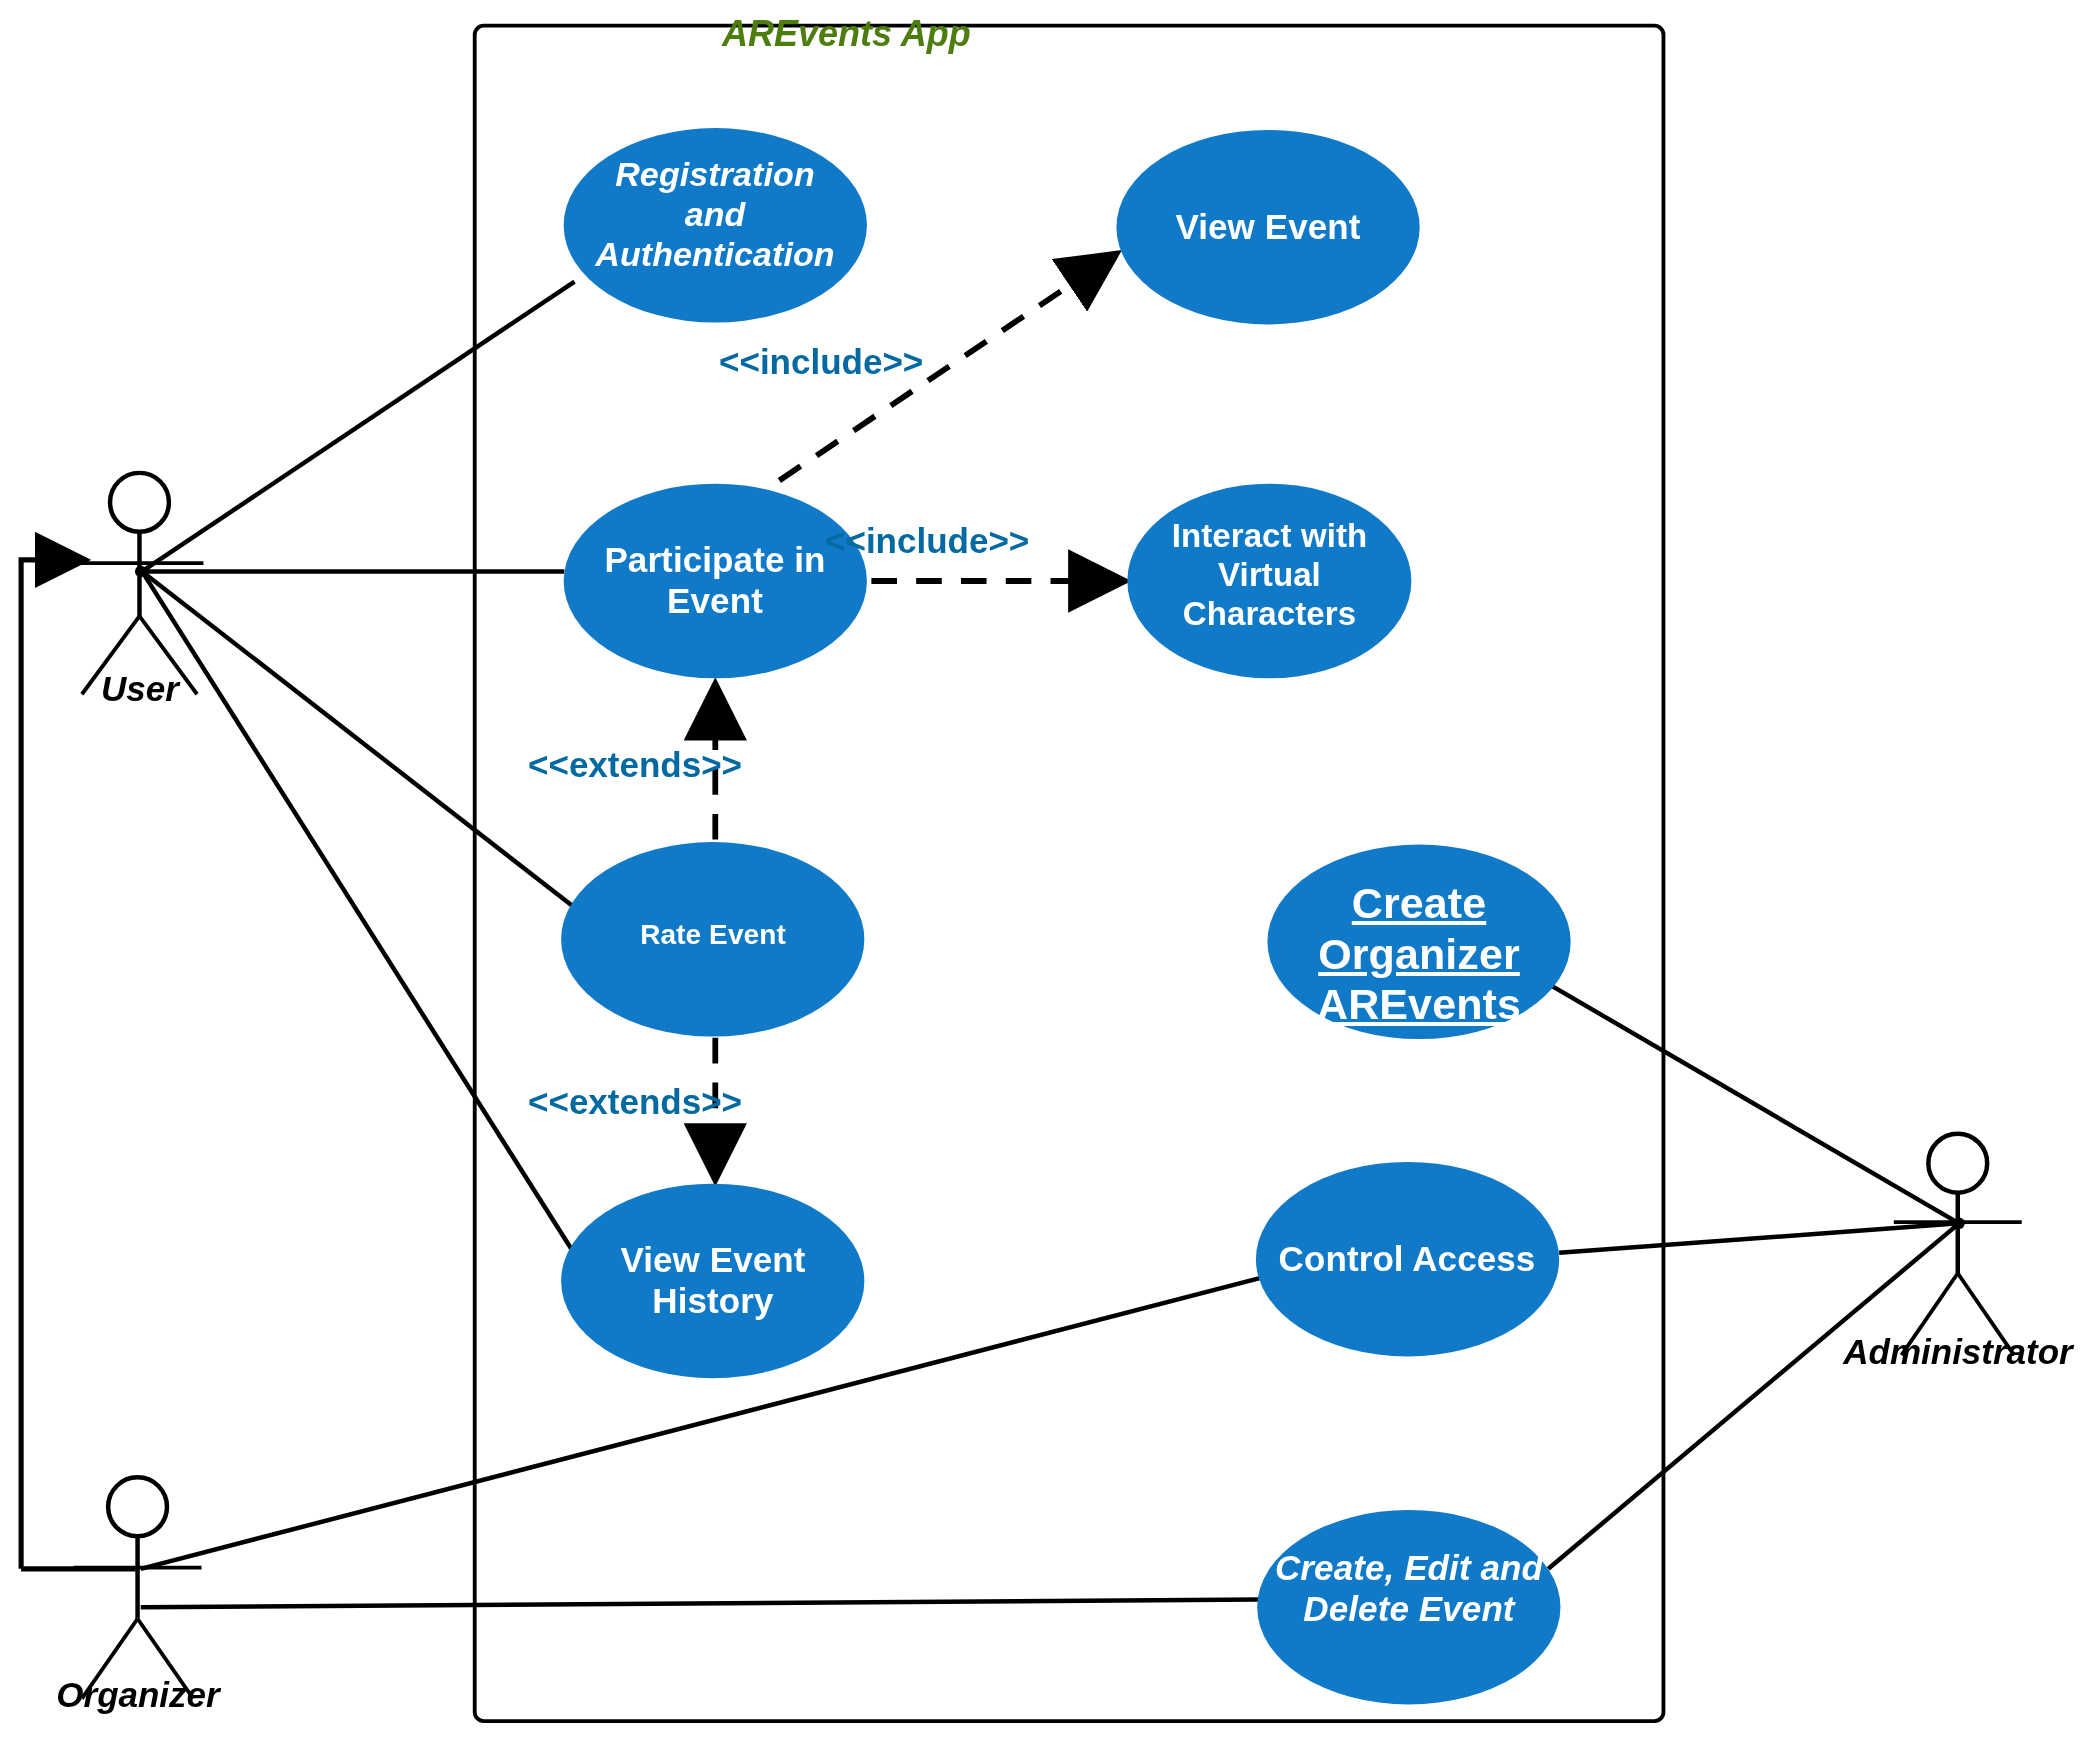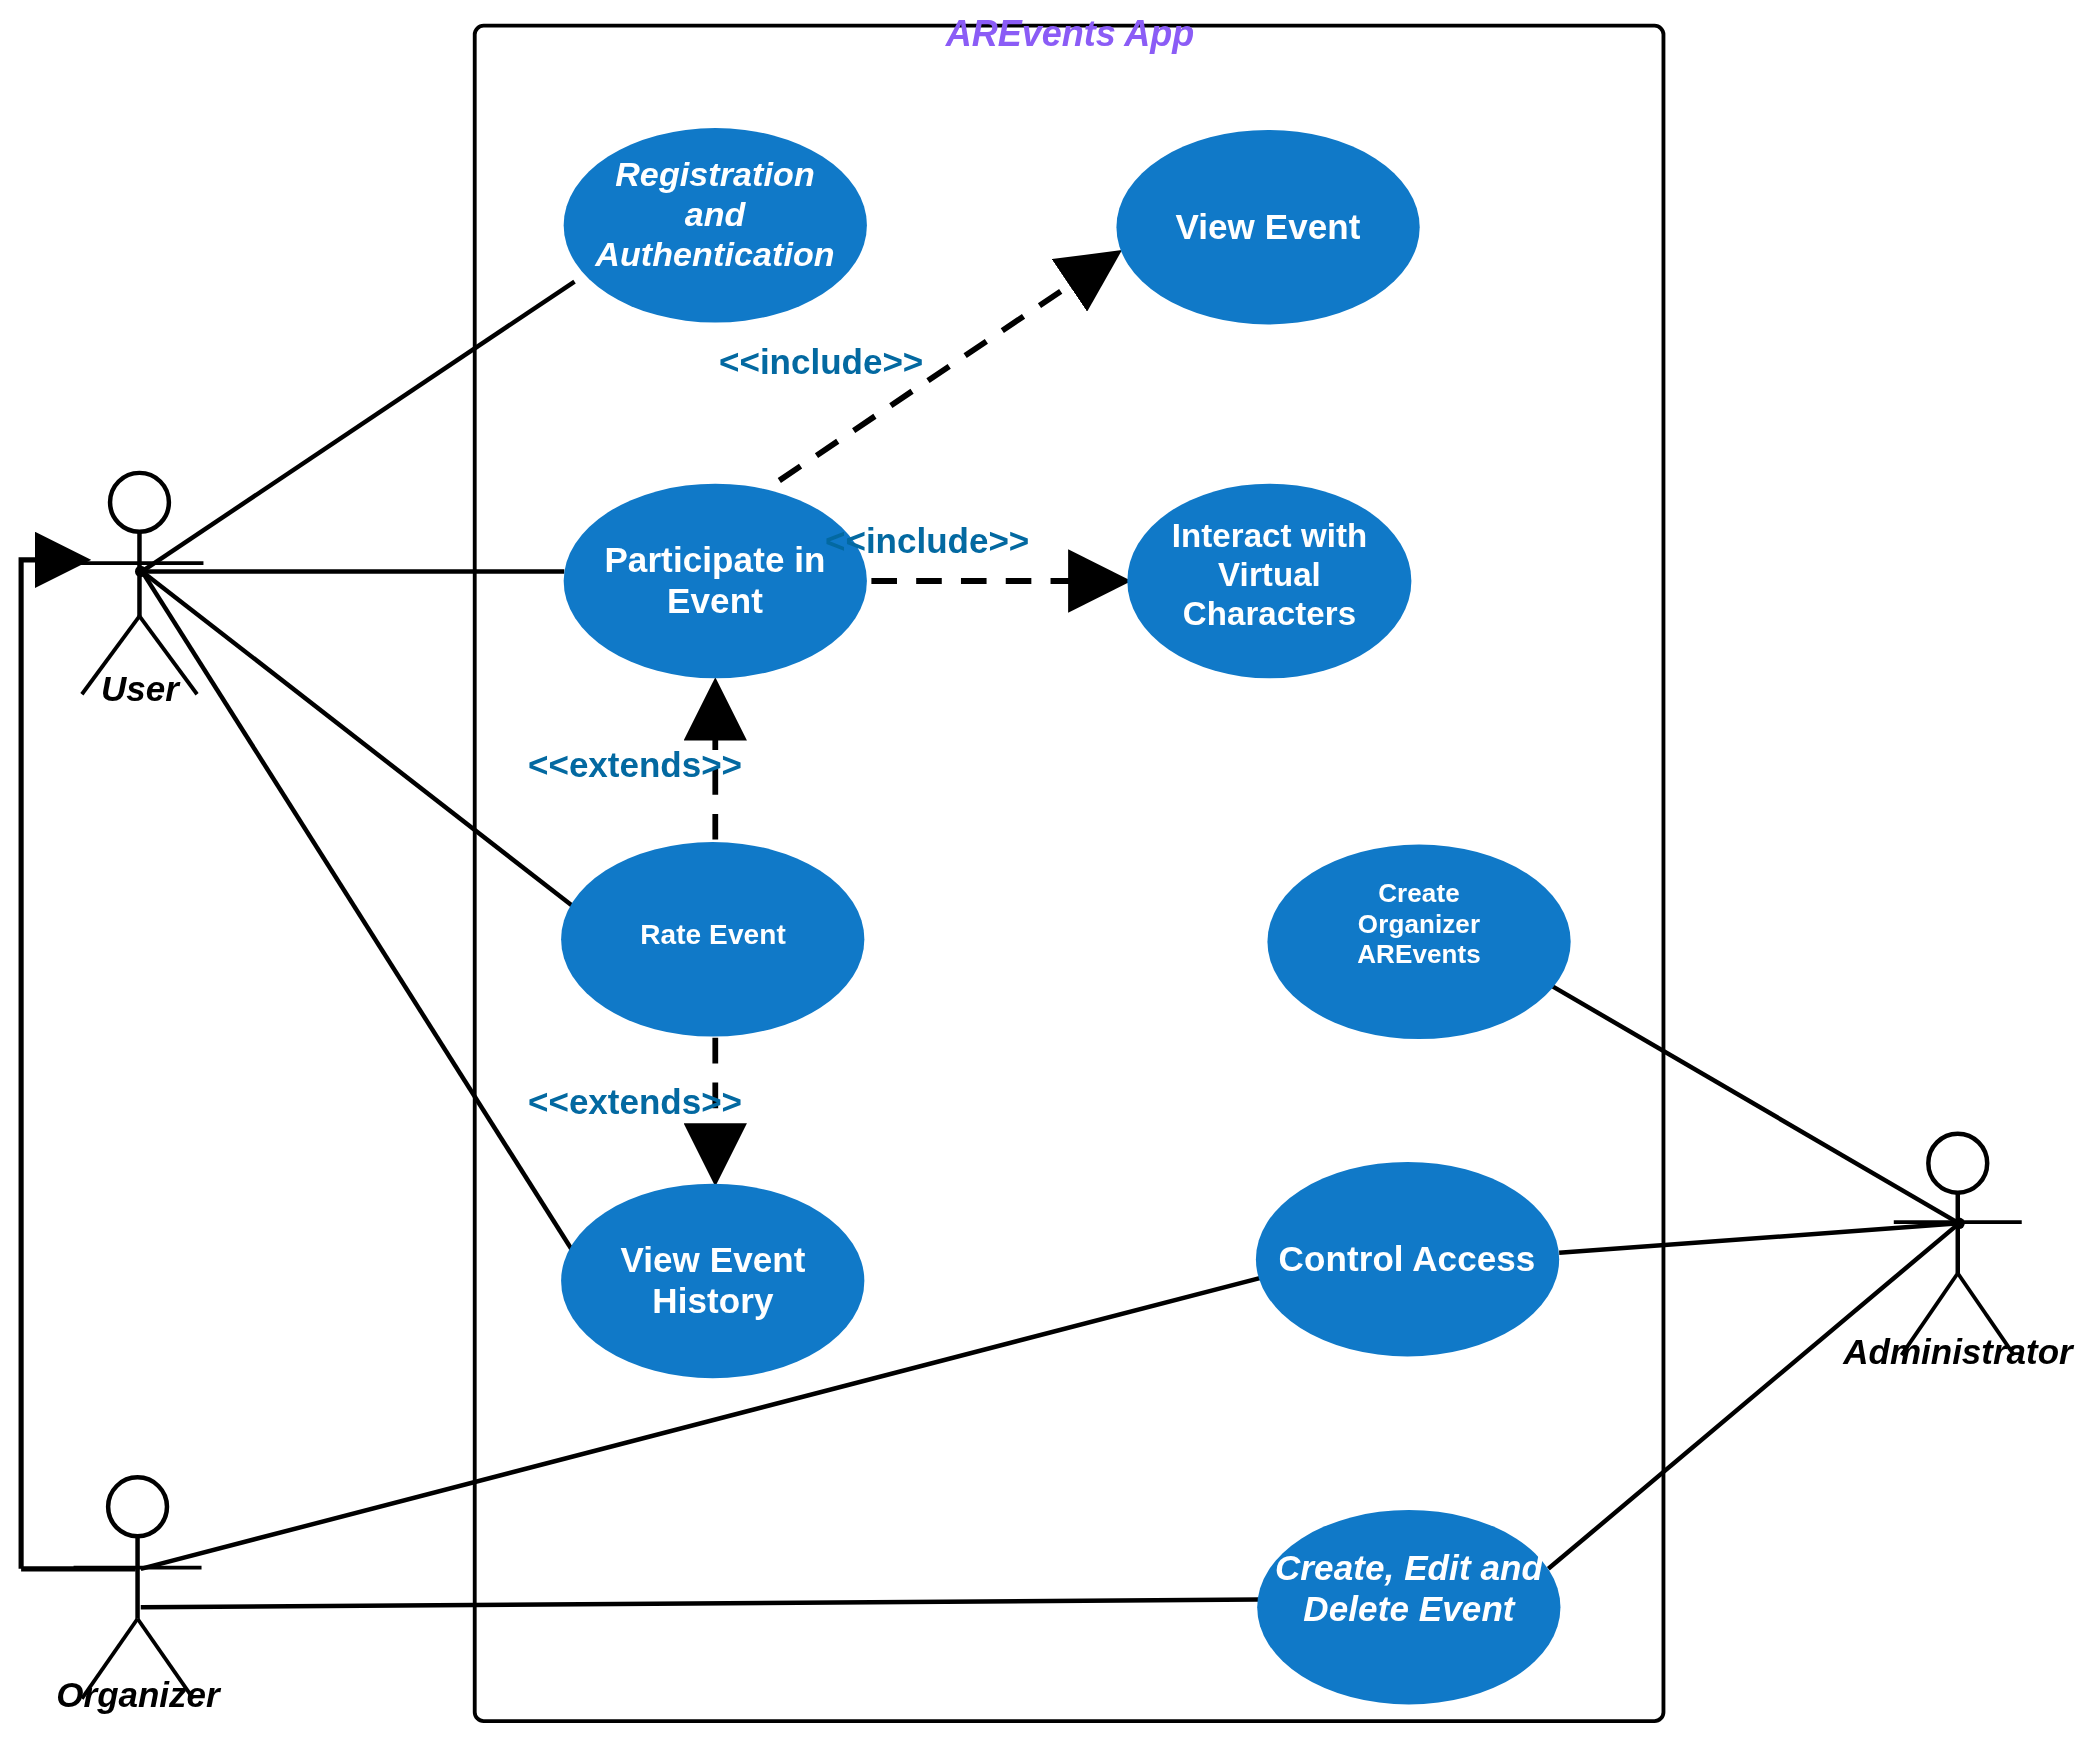--- a/index.html
+++ b/index.html
@@ -4,22 +4,22 @@
 <style>
   html,body{margin:0;padding:0;background:#ffffff;}
   #stage{position:relative;width:2087px;height:1757px;background:#ffffff;
          font-family:"Liberation Sans", sans-serif;overflow:hidden;}
   svg.layer{position:absolute;left:0;top:0;width:2087px;height:1757px;}
   .uc-label{position:absolute;color:#ffffff;font-weight:bold;text-align:center;
             line-height:1.18;letter-spacing:0.1px;pointer-events:none;}
   .uc-label.ital{font-style:italic;}
   .actor-label{position:absolute;color:#000000;font-weight:bold;font-style:italic;
                text-align:center;white-space:nowrap;}
-  .sys-title{position:absolute;color:#8b5cf6;font-weight:bold;font-style:italic;
-             text-align:center;white-space:nowrap;}
+  .sys-title{position:absolute;color:#4d7c0f;font-weight:bold;font-style:italic;
+             text-align:left;white-space:nowrap;}
   .rel-label{position:absolute;color:#0369a1;font-weight:bold;
              white-space:nowrap;}
 </style>
 </head>
 <body>
 
 <div id="stage">
 
   <svg class="layer" viewBox="0 0 3262 2746">
     <defs>
@@ -120,21 +120,21 @@
   <div class="uc-label" style="left:1107px;top:517px;width:325px;font-size:33px;">
     <div>Interact with</div>
     <div>Virtual</div>
     <div>Characters</div>
   </div>
 
   <div class="uc-label" style="left:541px;top:918px;width:344px;font-size:28px;">
     <div>Rate Event</div>
   </div>
 
-  <div class="uc-label" style="left:1247px;top:878px;width:344px;font-size:26px;">
+  <div class="uc-label" style="left:1247px;top:878px;width:344px;font-size:43px;text-decoration:underline;">
     <div>Create</div>
     <div>Organizer</div>
     <div>AREvents</div>
   </div>
 
   <div class="uc-label" style="left:541px;top:1239px;width:344px;font-size:35px;">
     <div>View Event</div>
     <div>History</div>
   </div>
 

